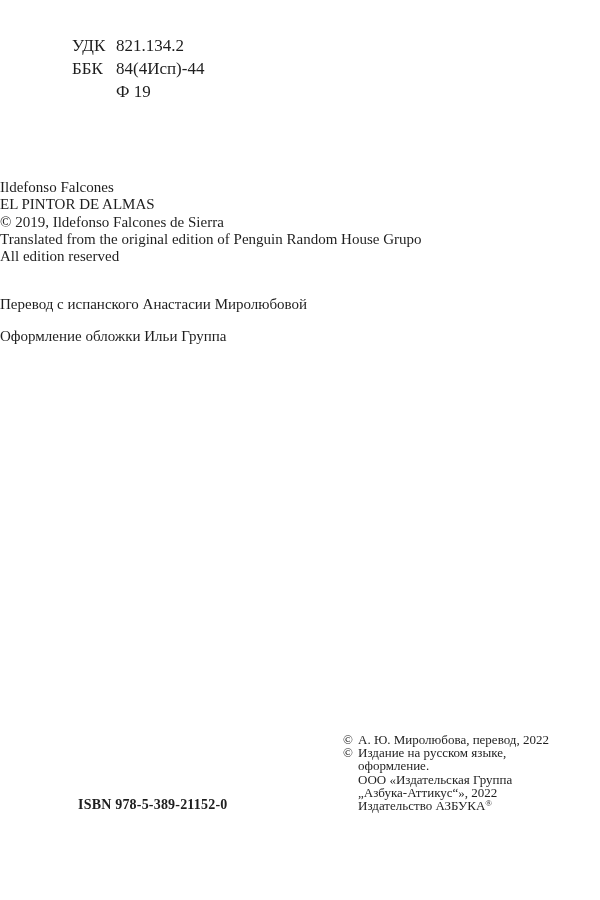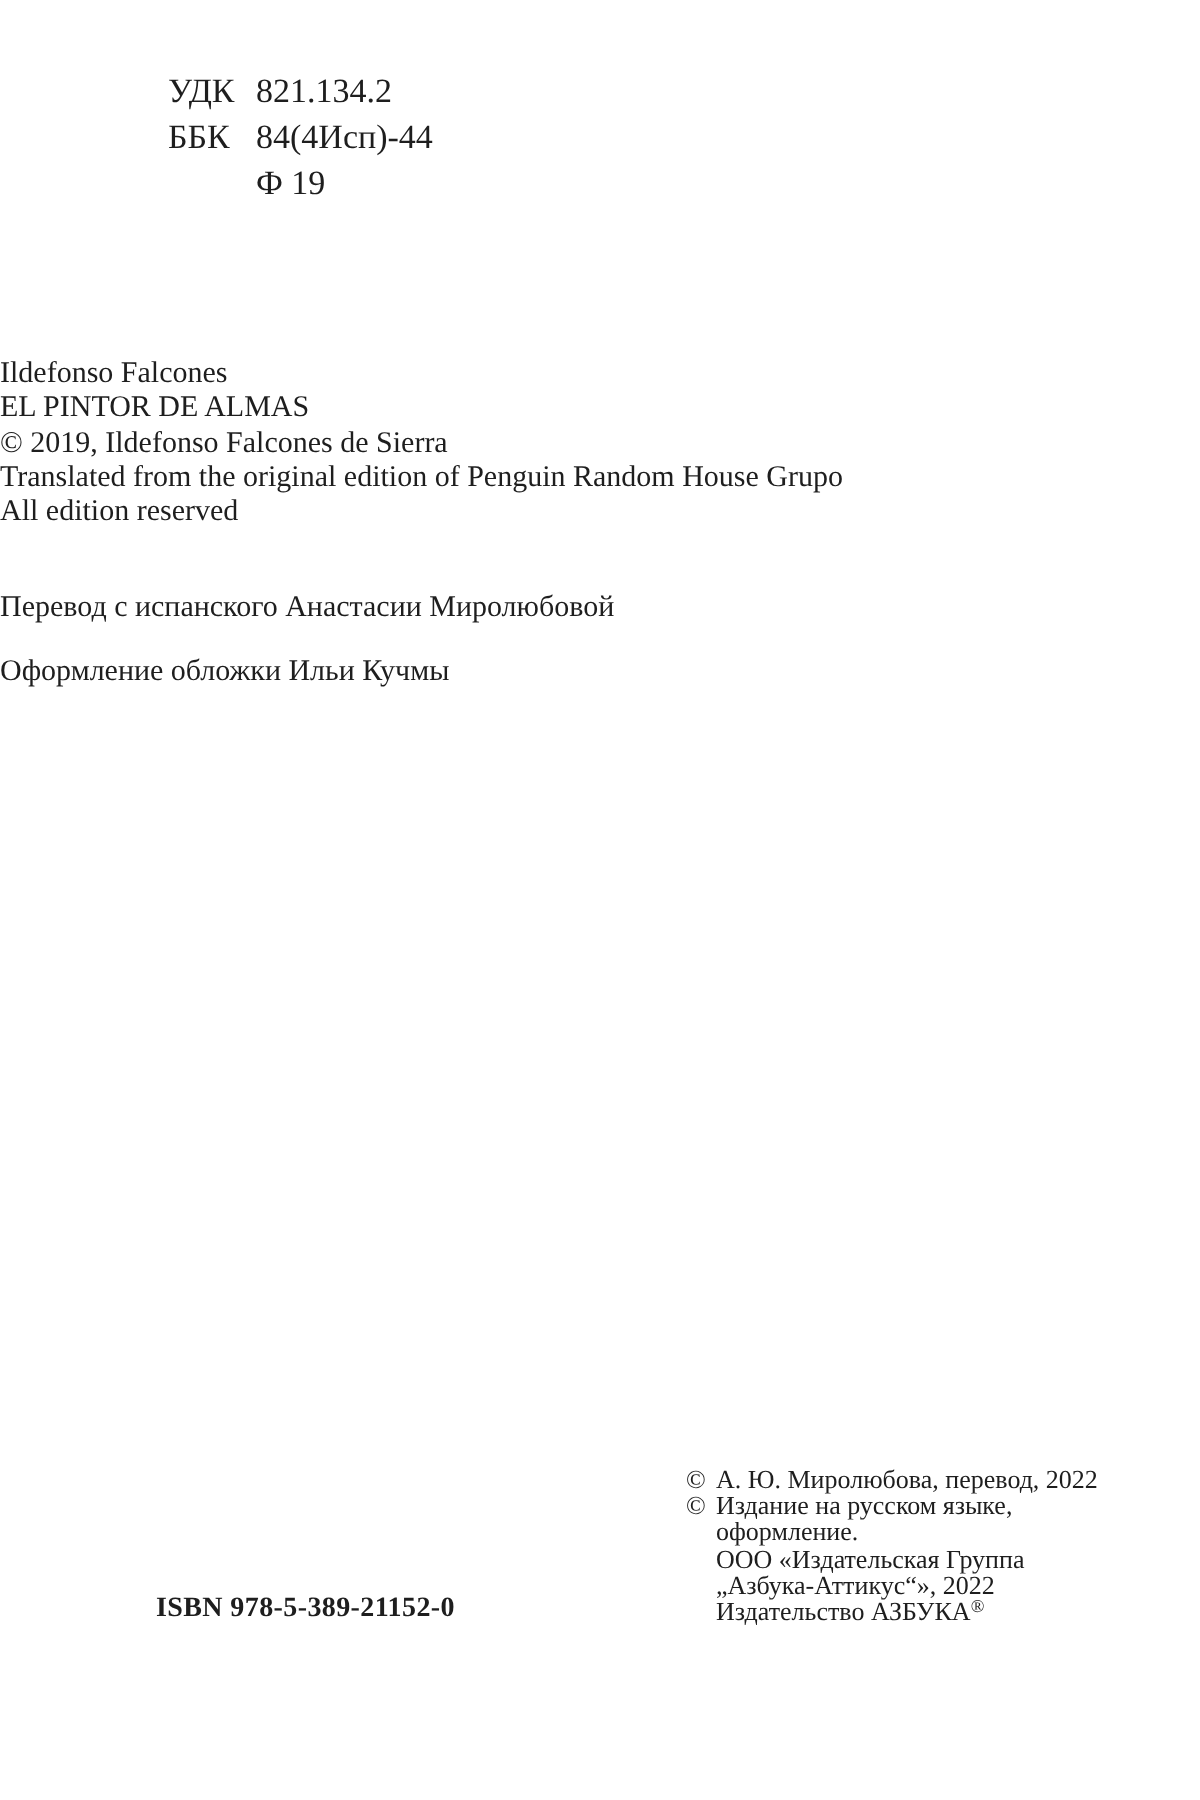--- a/index.html
+++ b/index.html
@@ -13,21 +13,21 @@
     height: 900px;
     background: #ffffff;
     color: #1e1e1e;
     font-family: "Liberation Serif", "DejaVu Serif", serif;
     overflow: hidden;
   }
 
   
   .meta-block {
     position: absolute;
-    left: 84px;
+    left: 72px;
     top: 34px;
     font-size: 17px;
     line-height: 23px;
     white-space: nowrap;
   }
   .meta-row { display: flex; }
   .meta-label {
     display: inline-block;
     width: 44px;
   }
@@ -110,21 +110,21 @@
   <div class="imprint">
     <div>Ildefonso Falcones</div>
     <div>EL PINTOR DE ALMAS</div>
     <div>© 2019, Ildefonso Falcones de Sierra</div>
     <div>Translated from the original edition of Penguin Random House Grupo</div>
     <div>All edition reserved</div>
   </div>
 
   <div class="credit credit-translation">Перевод с испанского Анастасии Миролюбовой</div>
 
-  <div class="credit credit-cover">Оформление обложки Ильи Кучмы</div>
+  <div class="credit credit-cover">Оформление обложки Ильи Группа</div>
 
   <div class="rights">
     <div class="rights-row">
       <span class="rights-marker">©</span>
       <span class="rights-text">А. Ю. Миролюбова, перевод, 2022</span>
     </div>
     <div class="rights-row">
       <span class="rights-marker">©</span>
       <span class="rights-text">
         <span>Издание на русском языке,</span><br>

